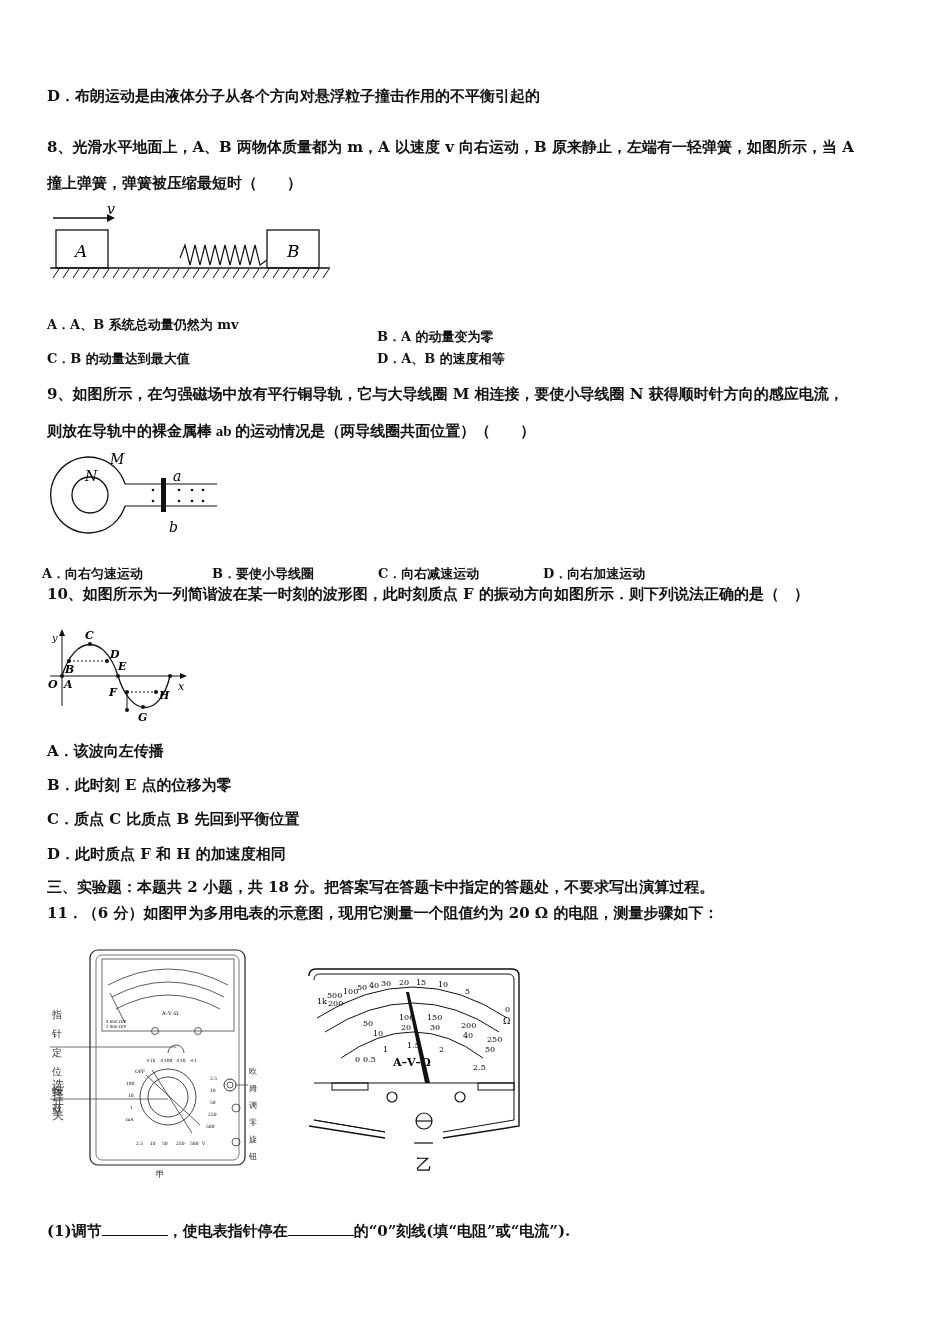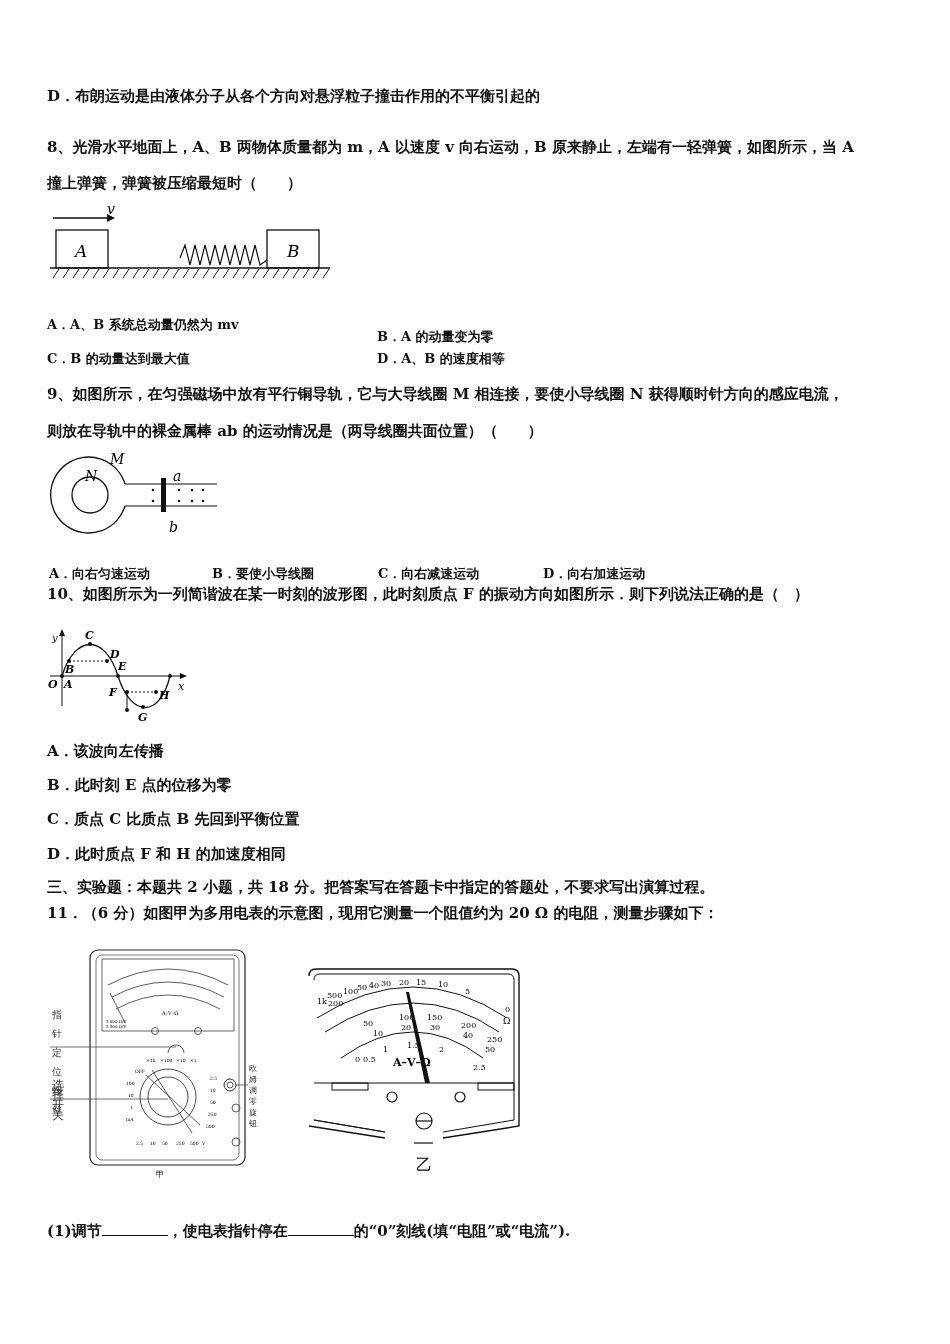--- a/index.html
+++ b/index.html
@@ -62,21 +62,21 @@
     </g>
   </svg>
 </div>
 
 <div class="opt2" style="left:47px;top:315px;">A．A、B 系统总动量仍然为 mv</div>
 <div class="opt2" style="left:377px;top:315px;margin-top:12px;">B．A 的动量变为零</div>
 <div class="opt2" style="left:47px;top:349px;">C．B 的动量达到最大值</div>
 <div class="opt2" style="left:377px;top:349px;">D．A、B 的速度相等</div>
 
 <div class="line" style="top:384px;">9、如图所示，在匀强磁场中放有平行铜导轨，它与大导线圈 M 相连接，要使小导线圈 N 获得顺时针方向的感应电流，</div>
-<div class="line" style="top:421px;">则放在导轨中的裸金属棒 ab 的运动情况是（两导线圈共面位置）（　　）</div>
+<div class="line" style="top:421px;font-family:Liberation Serif, serif;">则放在导轨中的裸金属棒 ab 的运动情况是（两导线圈共面位置）（　　）</div>
 
 <div class="fig" style="left:45px;top:448px;width:185px;height:95px;">
   <svg width="185" height="95" viewBox="0 0 185 95">
     <path d="M80,36 A38,38 0 1 0 80,58" fill="none" stroke="#111" stroke-width="1.3"></path>
     <circle cx="45" cy="47" r="18" fill="none" stroke="#111" stroke-width="1.3"></circle>
     <line x1="80" y1="36" x2="172" y2="36" stroke="#111" stroke-width="1.2"></line>
     <line x1="80" y1="58" x2="172" y2="58" stroke="#111" stroke-width="1.2"></line>
     <rect x="116" y="30" width="5" height="34" fill="#111"></rect>
     <g fill="#111">
       <circle cx="108" cy="42" r="1.3"></circle>
@@ -88,21 +88,21 @@
       <circle cx="158" cy="42" r="1.3"></circle>
         <circle cx="158" cy="53" r="1.3"></circle>
     </g>
     <text x="65" y="16" font-size="14" font-style="italic">M</text>
     <text x="40" y="33" font-size="14" font-style="italic">N</text>
     <text x="128" y="33" font-size="14" font-style="italic">a</text>
     <text x="124" y="84" font-size="14" font-style="italic">b</text>
   </svg>
 </div>
 
-<div class="opt2" style="left:49px;top:564px;">A．向右匀速运动</div>
+<div class="opt2" style="left:42px;top:564px;">A．向右匀速运动</div>
 <div class="opt2" style="left:212px;top:564px;">B．要使小导线圈</div>
 <div class="opt2" style="left:378px;top:564px;">C．向右减速运动</div>
 <div class="opt2" style="left:543px;top:564px;">D．向右加速运动</div>
 
 <div class="line" style="top:584px;">10、如图所示为一列简谐波在某一时刻的波形图，此时刻质点 F 的振动方向如图所示．则下列说法正确的是（　）</div>
 
 <div class="fig" style="left:45px;top:624px;width:150px;height:100px;">
   <svg width="150" height="100" viewBox="0 0 150 100">
     <line x1="17" y1="82" x2="17" y2="10" stroke="#111" stroke-width="1"></line>
     <polygon points="14,12 17,5 20,12" fill="#111"></polygon>
@@ -189,21 +189,21 @@
     <text x="86" y="200" font-size="4.5">2.5</text>
     <text x="100" y="200" font-size="4.5">10</text>
     <text x="112" y="200" font-size="4.5">50</text>
     <text x="126" y="200" font-size="4.5">250</text>
     <text x="140" y="200" font-size="4.5">500</text>
     <text x="152" y="200" font-size="4.5">V</text>
     <text x="106" y="232" font-size="8">甲</text>
   </svg>
   <div style="position:absolute;left:2px;top:60px;width:10px;font-size:10px;line-height:19px;color:#333;font-family:'DejaVu Sans',sans-serif;">指针定位螺丝</div>
   <div style="position:absolute;left:2px;top:135px;width:10px;font-size:12px;line-height:10px;color:#333;font-family:Liberation Sans, sans-serif;">选择开关</div>
-  <div style="position:absolute;left:199px;top:118px;width:10px;font-size:8px;line-height:11px;color:#333;font-family:'DejaVu Sans',sans-serif;">欧姆调零旋钮</div>
+  <div style="position:absolute;left:199px;top:118px;width:10px;font-size:8px;line-height:17px;color:#333;font-family:'DejaVu Sans',sans-serif;">欧姆调零旋钮</div>
 </div>
 
 <div class="fig" style="left:303px;top:966px;width:222px;height:210px;">
   <svg width="222" height="210" viewBox="0 0 222 210">
     <path d="M6,10 Q6,3 13,3 L209,3 Q216,3 216,10 L216,160 L140,172 M82,172 L6,160 Z" fill="none" stroke="#111" stroke-width="1.4"></path>
     <path d="M11,14 Q11,8 17,8 L205,8 Q211,8 211,14 L211,154 L140,166 M82,166 L11,154 Z" fill="none" stroke="#111" stroke-width="1"></path>
     <path d="M14,52 Q111,-10 204,52" fill="none" stroke="#111" stroke-width="1"></path>
     <path d="M22,66 Q111,8 196,66" fill="none" stroke="#111" stroke-width="1"></path>
     <path d="M38,92 Q111,40 180,92" fill="none" stroke="#111" stroke-width="1"></path>
     <text x="14" y="38" font-size="8">1k</text>

